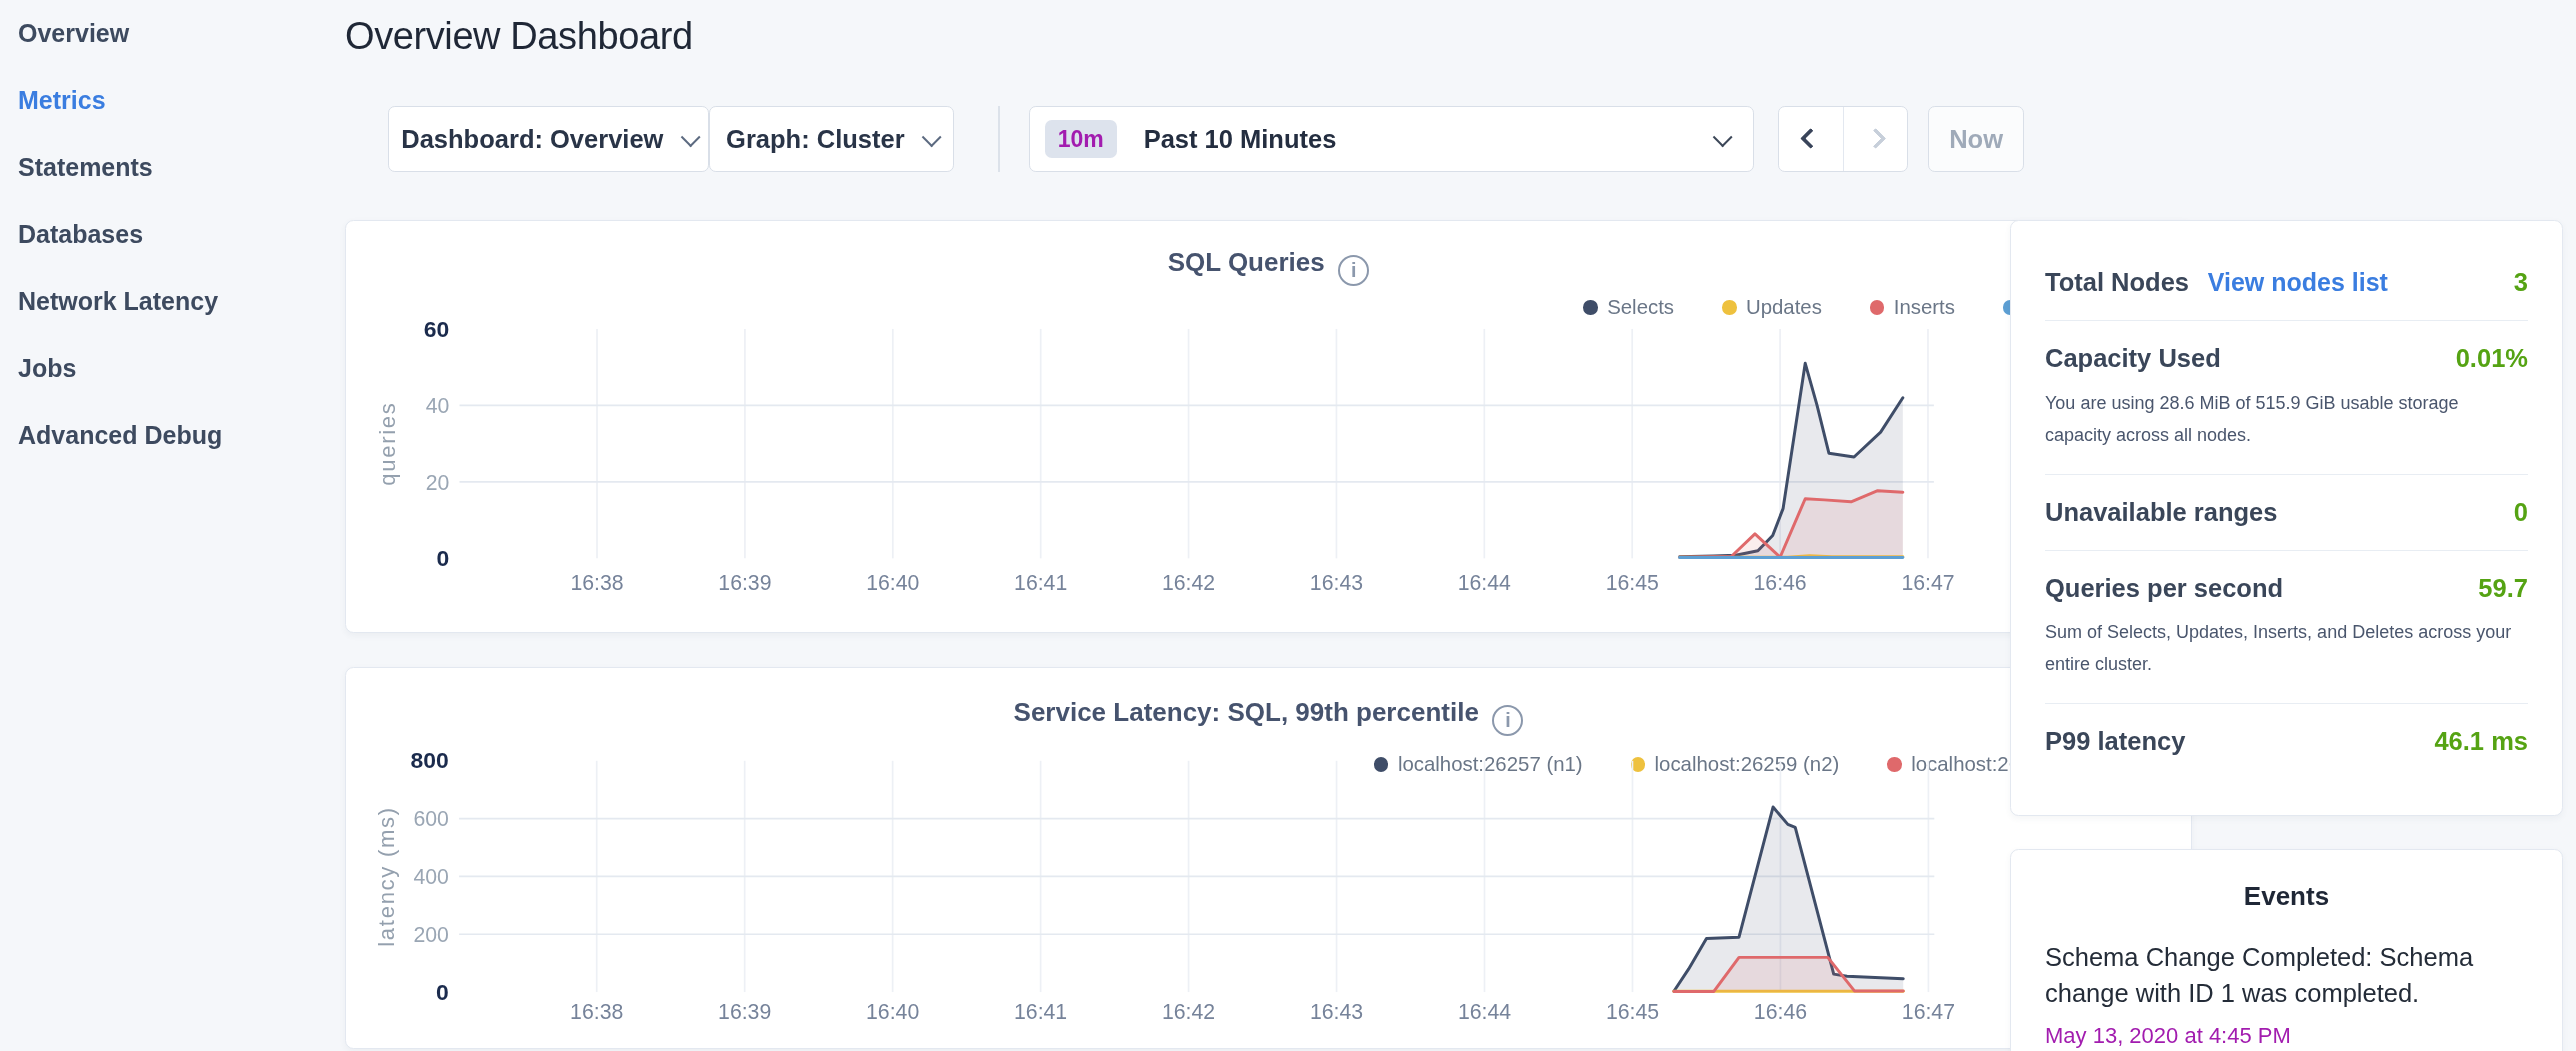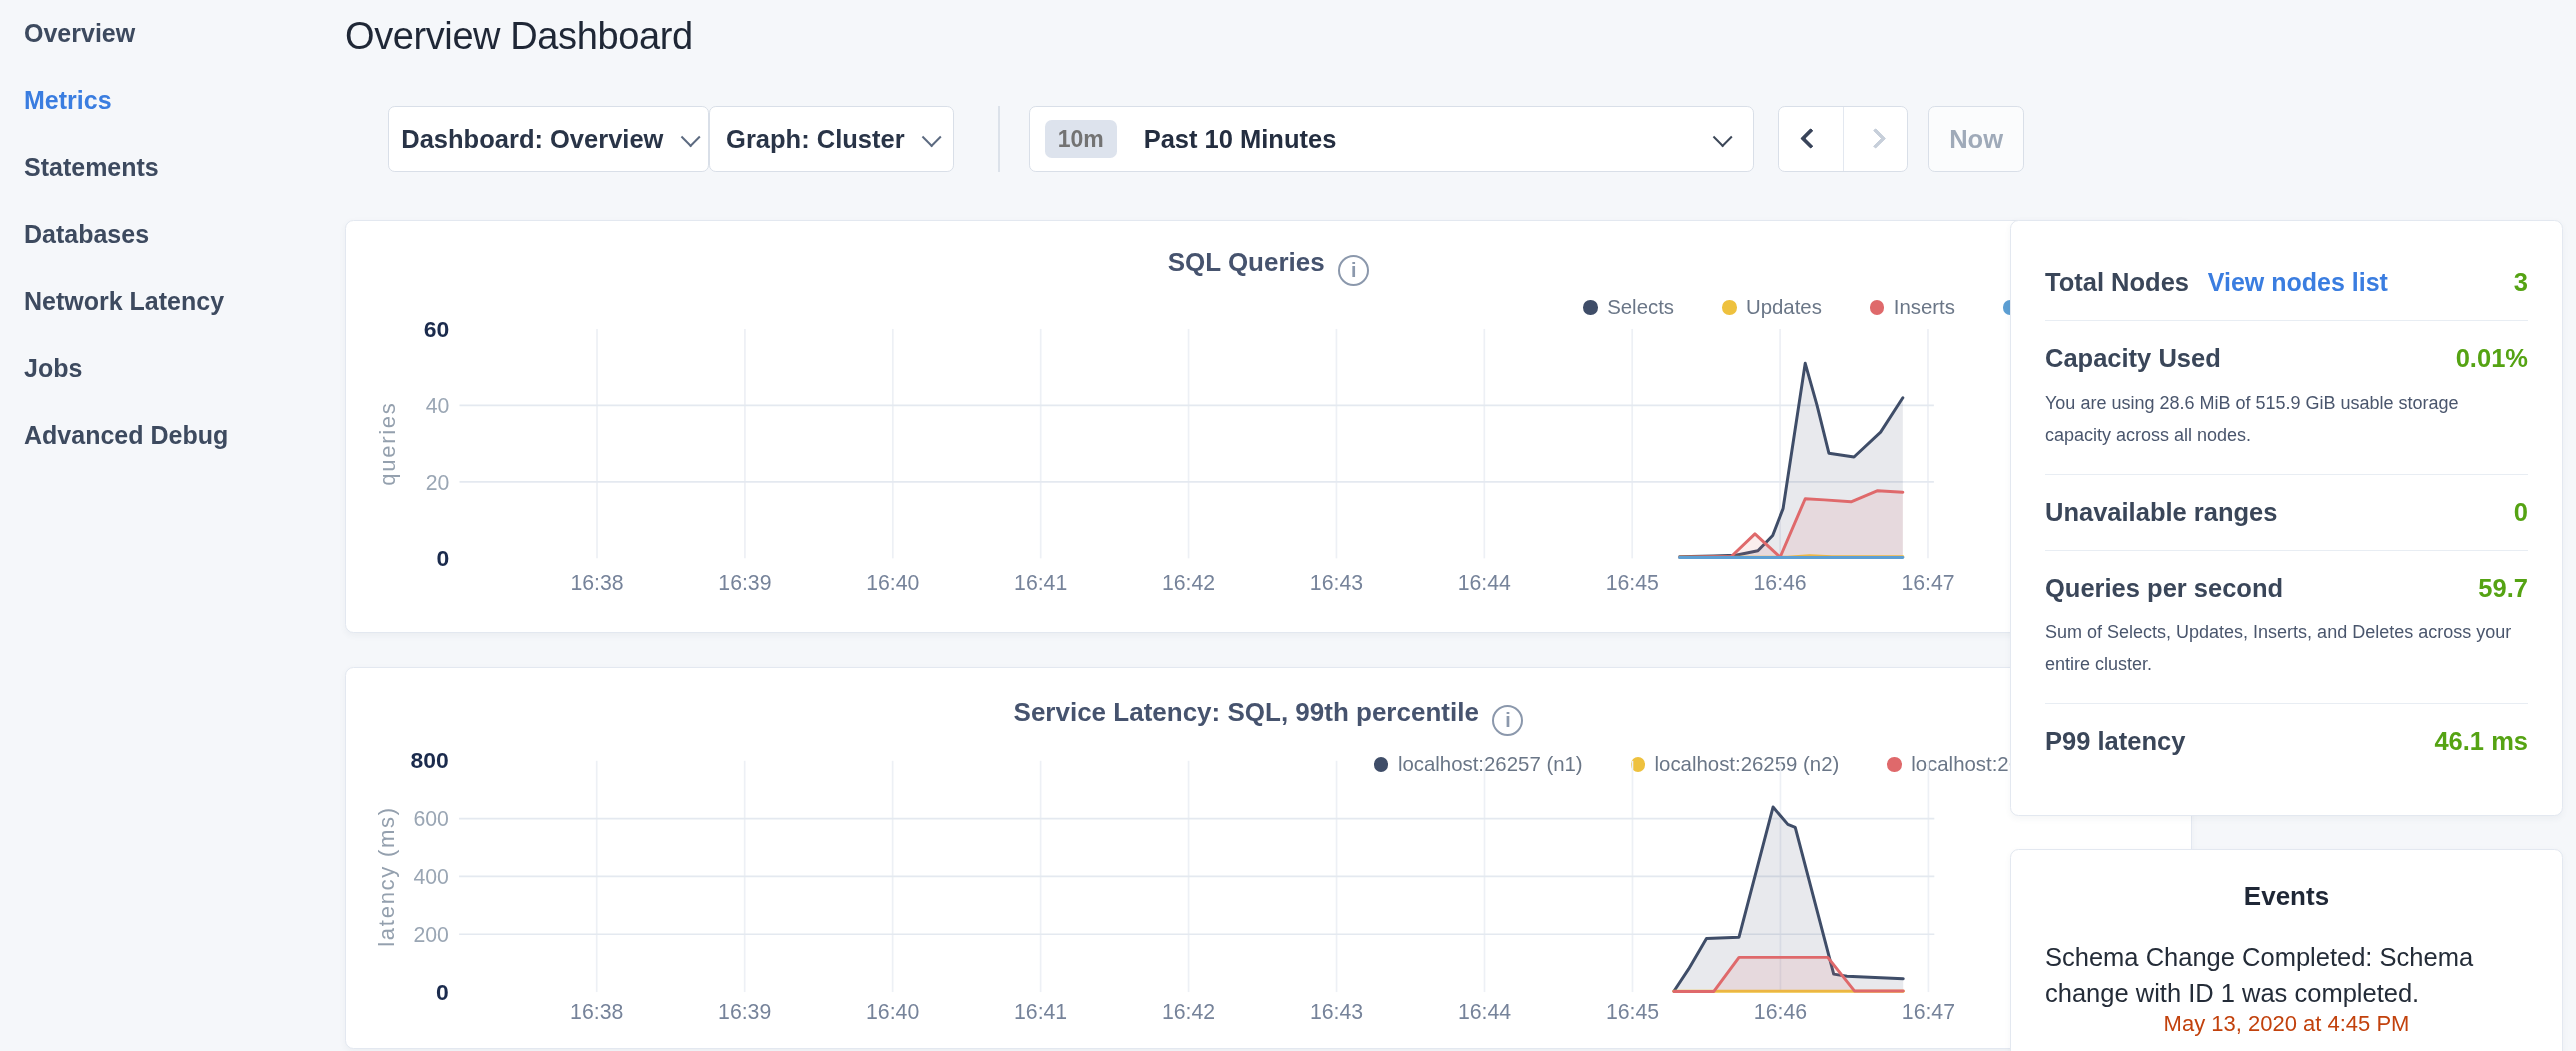--- a/index.html
+++ b/index.html
@@ -6,21 +6,21 @@
   html,body { width:2576px; height:1051px; overflow:hidden; }
   body {
     background:#f5f7fa;
     font-family:"Liberation Sans","DejaVu Sans",sans-serif;
     color:#394455;
     position:relative;
   }
   
   .sidebar { position:absolute; left:0; top:0; width:340px; height:100%; }
   .nav-item {
-    display:flex; align-items:center; height:67px; padding-left:24px;
+    display:flex; align-items:center; height:67px; padding-left:18px;
     font-size:25px; font-weight:600; color:#3d4a5f; cursor:pointer;
     text-decoration:none;
   }
   .nav-item.active { color:#3a7de0; font-weight:700; }
   
   .main { position:absolute; left:345px; top:0; width:1647px; height:100%; }
   .page-title { position:absolute; top:15.3px; left:0; font-size:38px; font-weight:400; color:#1f2736; letter-spacing:-0.4px; }
   .controls { position:absolute; top:106px; left:0; height:66px; display:flex; align-items:stretch; }
   .btn {
     background:#fff; border:1.7px solid #d9dfe8; border-radius:6.8px;
@@ -31,21 +31,21 @@
   .dd-dash  { width:321px; margin-left:43px; }
   .dd .chevron { margin-left:18.7px; }
   .chevron {
     display:inline-block; width:13.6px; height:13.6px;
     border-style:solid; border-color:#5c6a80; border-width:0 2.6px 2.6px 0;
     transform:rotate(45deg) translateY(-2.6px);
   }
   .vdiv { width:1.7px; background:#dce2ea; margin-left:44px; }
   .timebox { width:725px; margin-left:29px; justify-content:flex-start; padding:0 25.5px 0 15.3px; }
   .tw-badge {
-    background:#dde3ed; color:#737373; border-radius:6.8px;
+    background:#dde3ed; color:#a21caf; border-radius:6.8px;
     font-size:23px; font-weight:700; padding:7.7px 12.8px; line-height:1;
   }
   .tw-label { margin-left:27px; font-size:25.5px; font-weight:700; color:#242e40; }
   .timebox .chevron { margin-left:auto; border-color:#3c4758; }
   .pager { display:flex; margin-left:24px; background:#fff; border:1.7px solid #d9dfe8; border-radius:6.8px; overflow:hidden; }
   .pg { width:64px; border:none; background:transparent; display:flex; align-items:center; justify-content:center; cursor:pointer; }
   .pg + .pg { border-left:1.7px solid #e3e8f0; }
   .chev-left  { display:inline-block; width:15.3px; height:15.3px; border-style:solid; border-color:#39445a; border-width:0 0 4.3px 4.3px; transform:rotate(45deg); border-radius:1.7px; }
   .chev-right { display:inline-block; width:15.3px; height:15.3px; border-style:solid; border-color:#c7cfda; border-width:4.3px 4.3px 0 0; transform:rotate(45deg); border-radius:1.7px; }
   .nowbtn { width:96px; margin-left:20.4px; color:#9faab9; background:#fbfcfd; font-weight:700; }
@@ -79,21 +79,21 @@
   .srow:last-child { border-bottom:none; }
   .srow-main { display:flex; justify-content:space-between; align-items:baseline; }
   .s-label { font-size:25.5px; font-weight:700; color:#3a4659; }
   .s-link { font-size:25px; font-weight:600; color:#3a7de0; margin-left:18.7px; text-decoration:none; cursor:pointer; }
   .s-left { display:flex; align-items:baseline; }
   .s-value { font-size:25.5px; font-weight:700; color:#55a313; white-space:nowrap; }
   .s-desc { margin-top:13.6px; font-size:18px; line-height:32px; color:#4a566d; }
   .events-card { position:absolute; top:849px; width:553px; height:357px; padding:0 34px; }
   .event-item { margin-top:27px; }
   .event-msg { font-size:25.5px; line-height:36px; color:#242c38; }
-  .event-time { margin-top:0; font-size:22px; color:#c2410c;text-align:center; }
+  .event-time { margin-top:12px; font-size:22px; color:#a21caf; }
 </style>
 </head>
 <body>
 
 <div class="app">
 
   <nav class="sidebar">
     <a class="nav-item">Overview</a>
     <a class="nav-item active">Metrics</a>
     <a class="nav-item">Statements</a>

